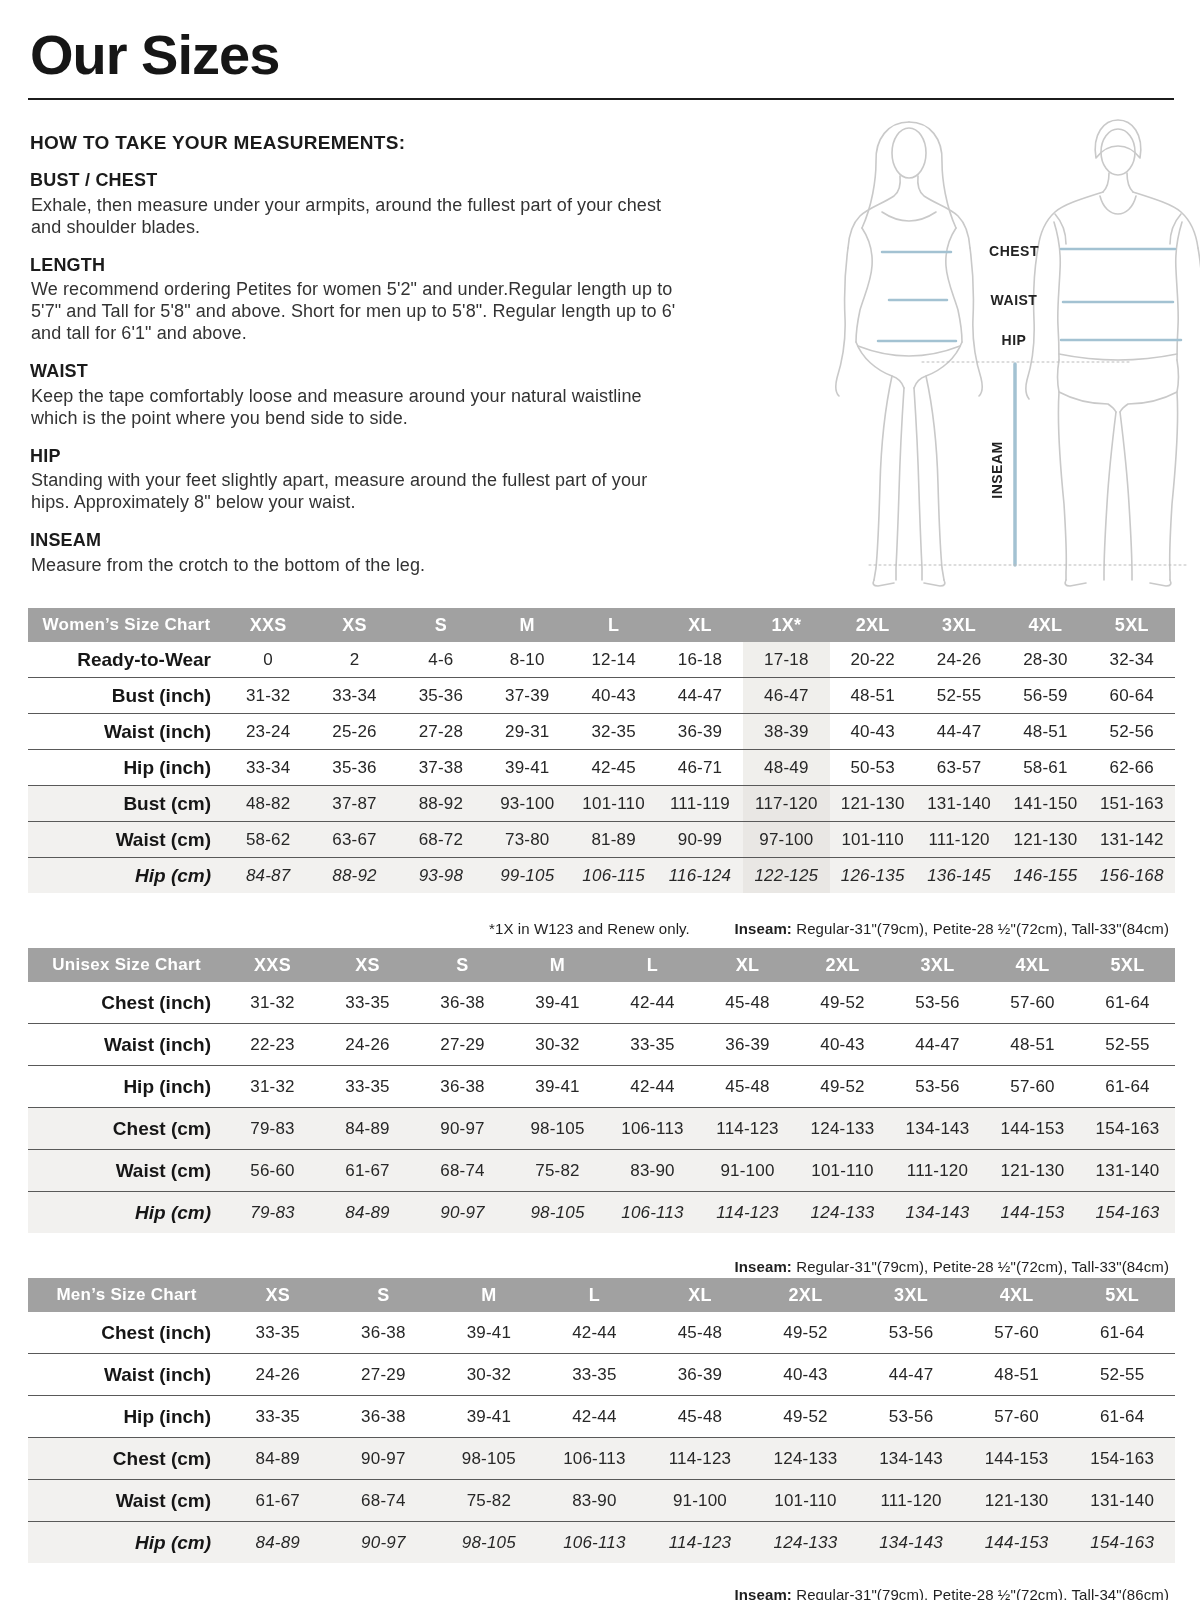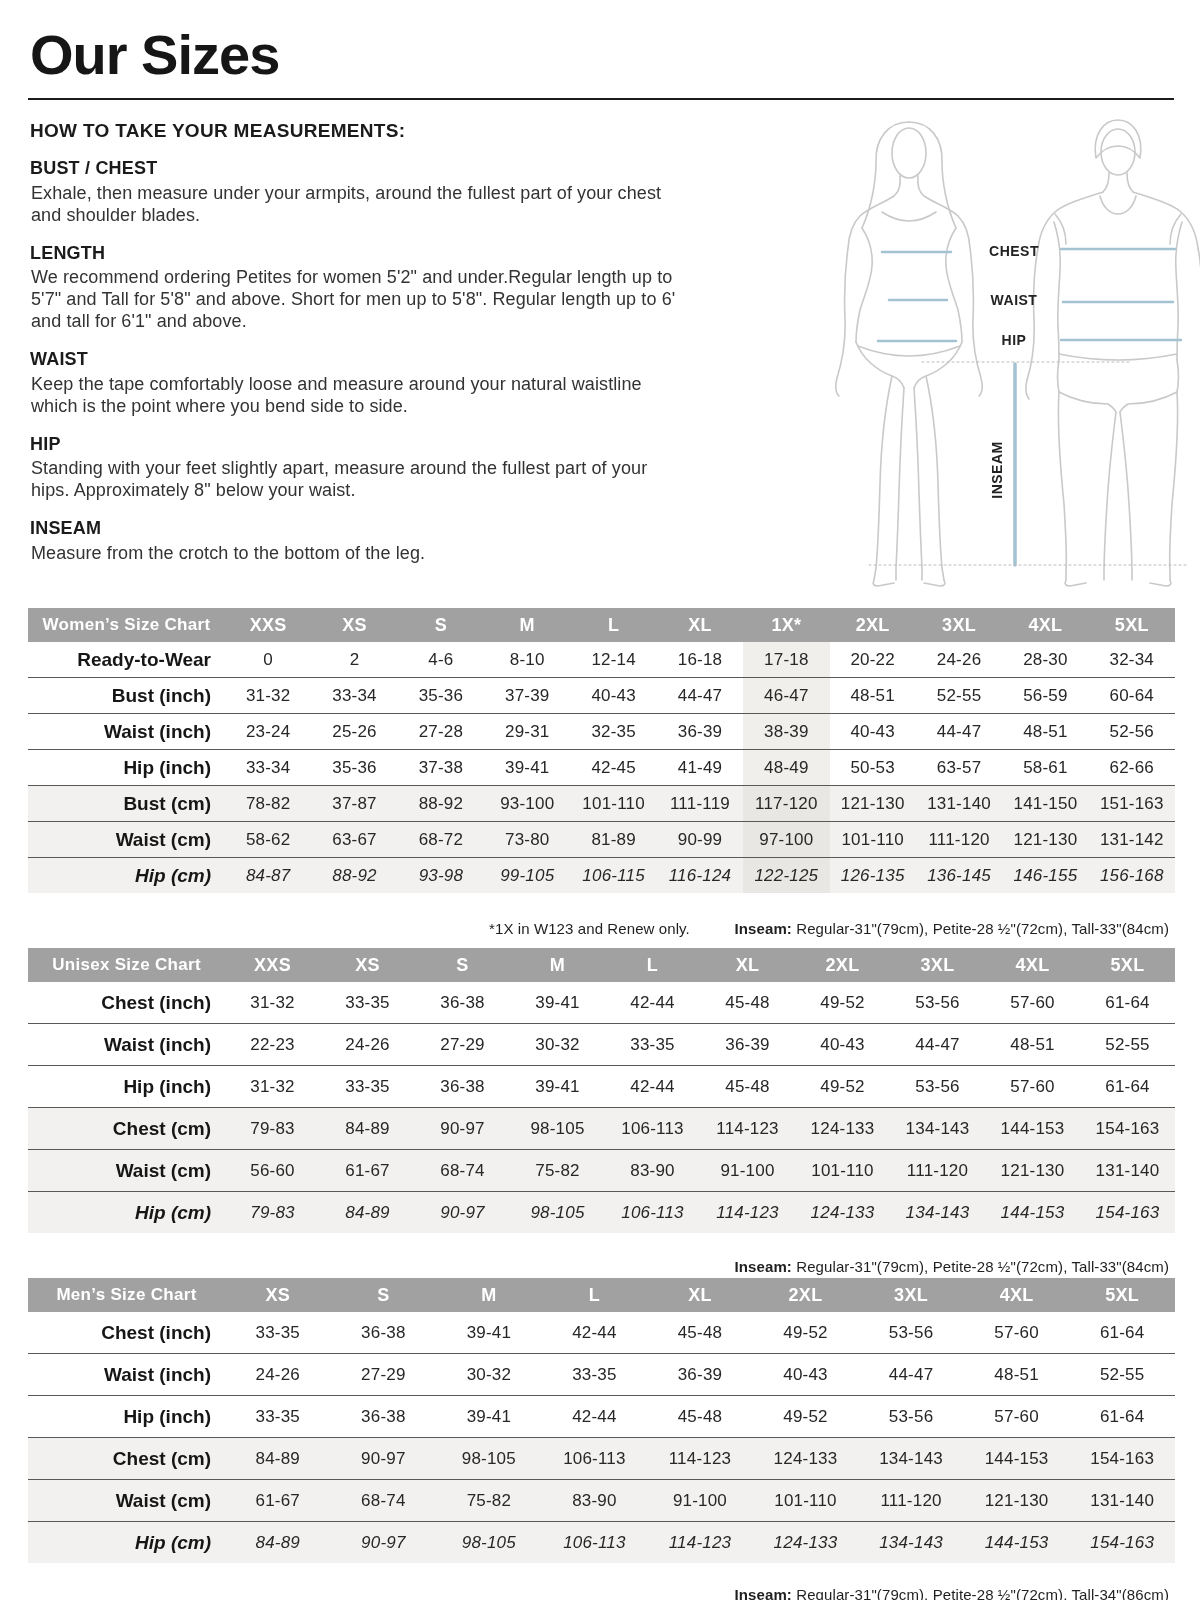--- a/index.html
+++ b/index.html
@@ -19,21 +19,21 @@
     font-family:"Liberation Sans","DejaVu Sans",sans-serif;
     color:var(--text-primary);
   }
   .page-title{
     position:absolute;left:30px;top:22px;margin:0;
     font-size:56px;font-weight:800;letter-spacing:-1px;color:#161616;
   }
   .title-rule{
     position:absolute;left:28px;top:98px;width:1146px;height:2px;background:#1c1c1c;
   }
-  .instructions{position:absolute;left:30px;top:120px;width:650px;}
+  .instructions{position:absolute;left:30px;top:132px;width:650px;}
   .instr-heading{
     margin:0;font-size:19px;font-weight:700;letter-spacing:.3px;color:#1b1b1b;
   }
   .instr-section h3{
     margin:16px 0 4px 0;font-size:18px;font-weight:700;line-height:1.15;
     letter-spacing:.2px;color:#1b1b1b;
   }
   .instr-section p{
     margin:1px;font-size:18px;line-height:1.22;color:#333333;letter-spacing:.1px;
   }
@@ -260,30 +260,30 @@
             <td>48-51</td>
             <td>52-56</td>
           </tr>
           <tr>
             <td class="row-label">Hip (inch)</td>
             <td>33-34</td>
             <td>35-36</td>
             <td>37-38</td>
             <td>39-41</td>
             <td>42-45</td>
-            <td>41-49</td>
+            <td>46-71</td>
             <td class="hl">48-49</td>
             <td>50-53</td>
             <td>63-57</td>
             <td>58-61</td>
             <td>62-66</td>
           </tr>
           <tr class="shaded">
             <td class="row-label">Bust (cm)</td>
-            <td>78-82</td>
+            <td>48-82</td>
             <td>37-87</td>
             <td>88-92</td>
             <td>93-100</td>
             <td>101-110</td>
             <td>111-119</td>
             <td class="hl">117-120</td>
             <td>121-130</td>
             <td>131-140</td>
             <td>141-150</td>
             <td>151-163</td>

